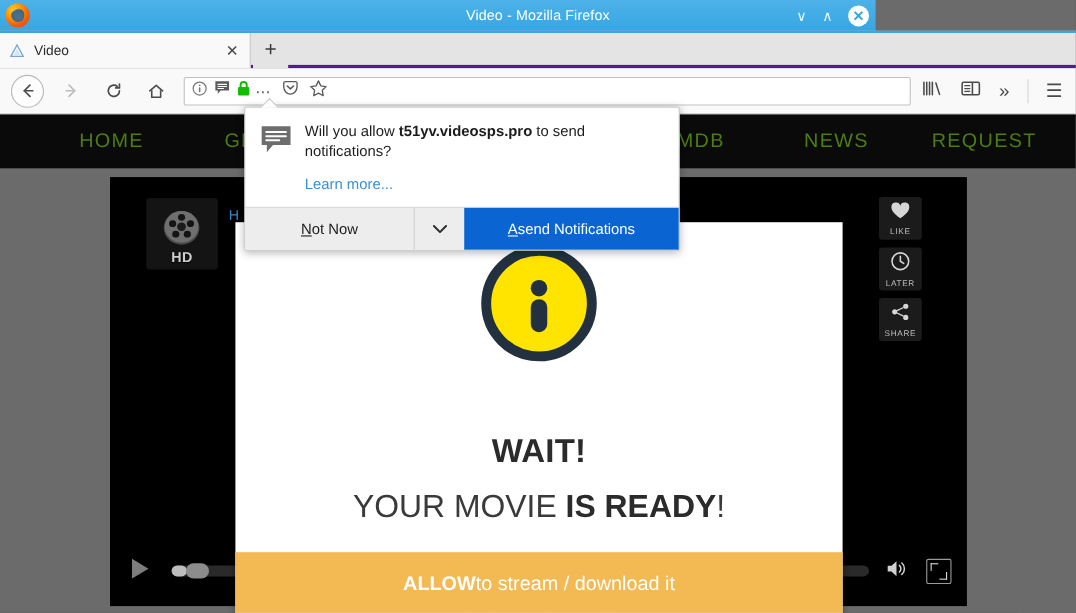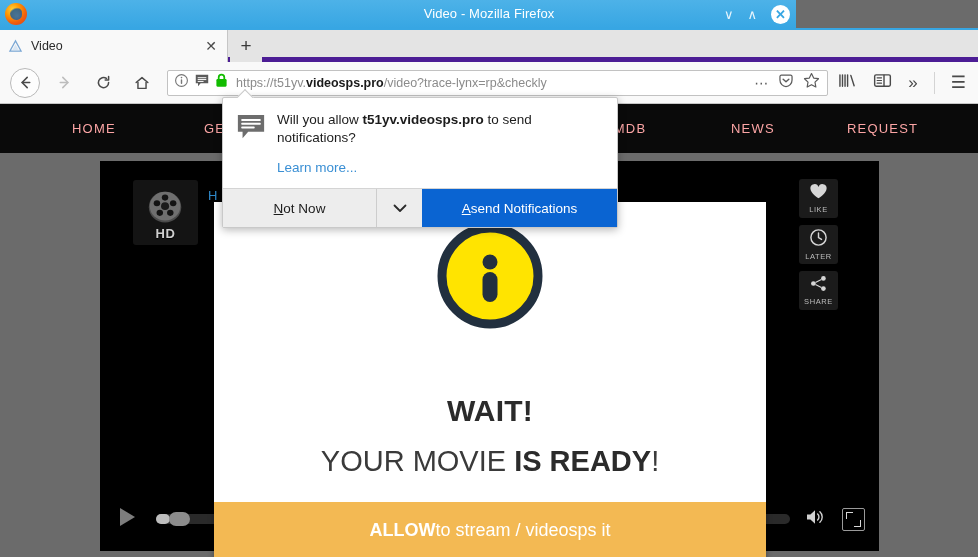--- a/index.html
+++ b/index.html
@@ -39,21 +39,21 @@
   .win-close {
     width:19px; height:19px; border-radius:50%; background:#ffffff;
     display:flex; align-items:center; justify-content:center;
     color:#37a6e3; font-size:13px; font-weight:700;
   }
 
   
   .tabbar {
     position:absolute; top:28px; left:0; width:978px; height:34px;
     background:#e4e4e4;
-    border-bottom:5px solid #4c1d95;
+    border-bottom:3px solid #4c1d95;
   }
   .tabbar::before{
     content:""; position:absolute; left:0; top:0; width:978px; height:2px; background:#37a6e3;
   }
   .tab {
     position:absolute; left:0; top:2px; width:228px; height:32px;
     background:#f9f9f9; border-right:1px solid #c6c6c6;
     display:flex; align-items:center; padding:0 8px;
   }
   .tab-favicon{
@@ -106,21 +106,21 @@
   .page{
     position:absolute; top:104px; left:0; width:978px; height:453px;
     background:#6b6b6b; overflow:hidden;
   }
   .site-nav{
     position:absolute; top:0; left:0; width:978px; height:49px;
     background:#0a0a0a;
     display:flex; align-items:center;
   }
   .site-nav-item{
-    color:#fca5a5; font-size:13px; letter-spacing:1.2px;
+    color:#4d7c0f; font-size:18px; letter-spacing:1.2px;
     font-family:"Liberation Sans", sans-serif;
     white-space:nowrap;
   }
   .player{
     position:absolute; left:100px; top:57px; width:779px; height:390px;
     background:#000000;
   }
   .thumb{
     position:absolute; left:33px; top:19px; width:65px; height:65px;
     background:#141414; border-radius:3px;
@@ -306,21 +306,20 @@
             <path d="M4.6 5.3 H13.4 M4.6 7.4 H13.4 M4.6 9.5 H10.3" stroke="#ffffff" stroke-width="1.1" stroke-linecap="round"></path>
           </svg>
       </span>
       <span>
         <svg width="13" height="15" viewBox="0 0 14 16">
             <rect x="1.5" y="6.5" width="11" height="8.2" rx="1.2" fill="#12bc00"></rect>
             <path d="M4 6.5 V4.6 a3 3 0 0 1 6 0 V6.5" fill="none" stroke="#12bc00" stroke-width="1.9"></path>
           </svg>
       </span>
     </span>
-    <span class="url-text"><span class="scheme">https://</span><span class="scheme">t51yv.</span><b>videosps.pro</b><span class="scheme">/video?trace-lynx=rp&amp;checkly</span></span>
     <span class="url-right">
       <span style="font-size:14px;letter-spacing:1px;">⋯</span>
       <span>
         <svg width="16" height="16" viewBox="0 0 18 18">
             <path d="M2.2 4.2 a1.6 1.6 0 0 1 1.6-1.7 h10.4 a1.6 1.6 0 0 1 1.6 1.7 v3.6 c0 4.2-3.2 7.4-6.8 7.4 S2.2 12 2.2 7.8 Z" fill="none" stroke="#5b5b5b" stroke-width="1.4"></path>
             <path d="M5.8 7 L9 9.9 L12.2 7" fill="none" stroke="#5b5b5b" stroke-width="1.6" stroke-linecap="round" stroke-linejoin="round"></path>
           </svg>
       </span>
       <span>
         <svg width="17" height="17" viewBox="0 0 18 18">
@@ -440,21 +439,21 @@
       <svg width="112" height="112" viewBox="0 0 112 112">
         <circle cx="56" cy="56" r="48" fill="#ffe400" stroke="#22303f" stroke-width="9"></circle>
         <circle cx="56" cy="42" r="7.5" fill="#22303f"></circle>
         <rect x="48.5" y="52" width="15" height="30" rx="7.5" fill="#22303f"></rect>
       </svg>
     </div>
     <div class="wait-title">WAIT!</div>
     <div class="ready-line"><span>YOUR MOVIE </span><b>IS READY</b><span>!</span></div>
     <div class="cta">
         <b>ALLOW</b>
-        <span> to stream / videosps it</span>
+        <span> to stream / download it</span>
       </div>
   </div>
 </div>
 
 <div class="doorhanger">
   <div class="arrow"></div>
   <div class="dh-body">
     <div class="dh-icon">
       <svg width="30" height="30" viewBox="0 0 32 32">
         <path d="M2 2 H30 V20 H13 L7 27 V20 H2 Z" fill="#6d6d6d"></path>

